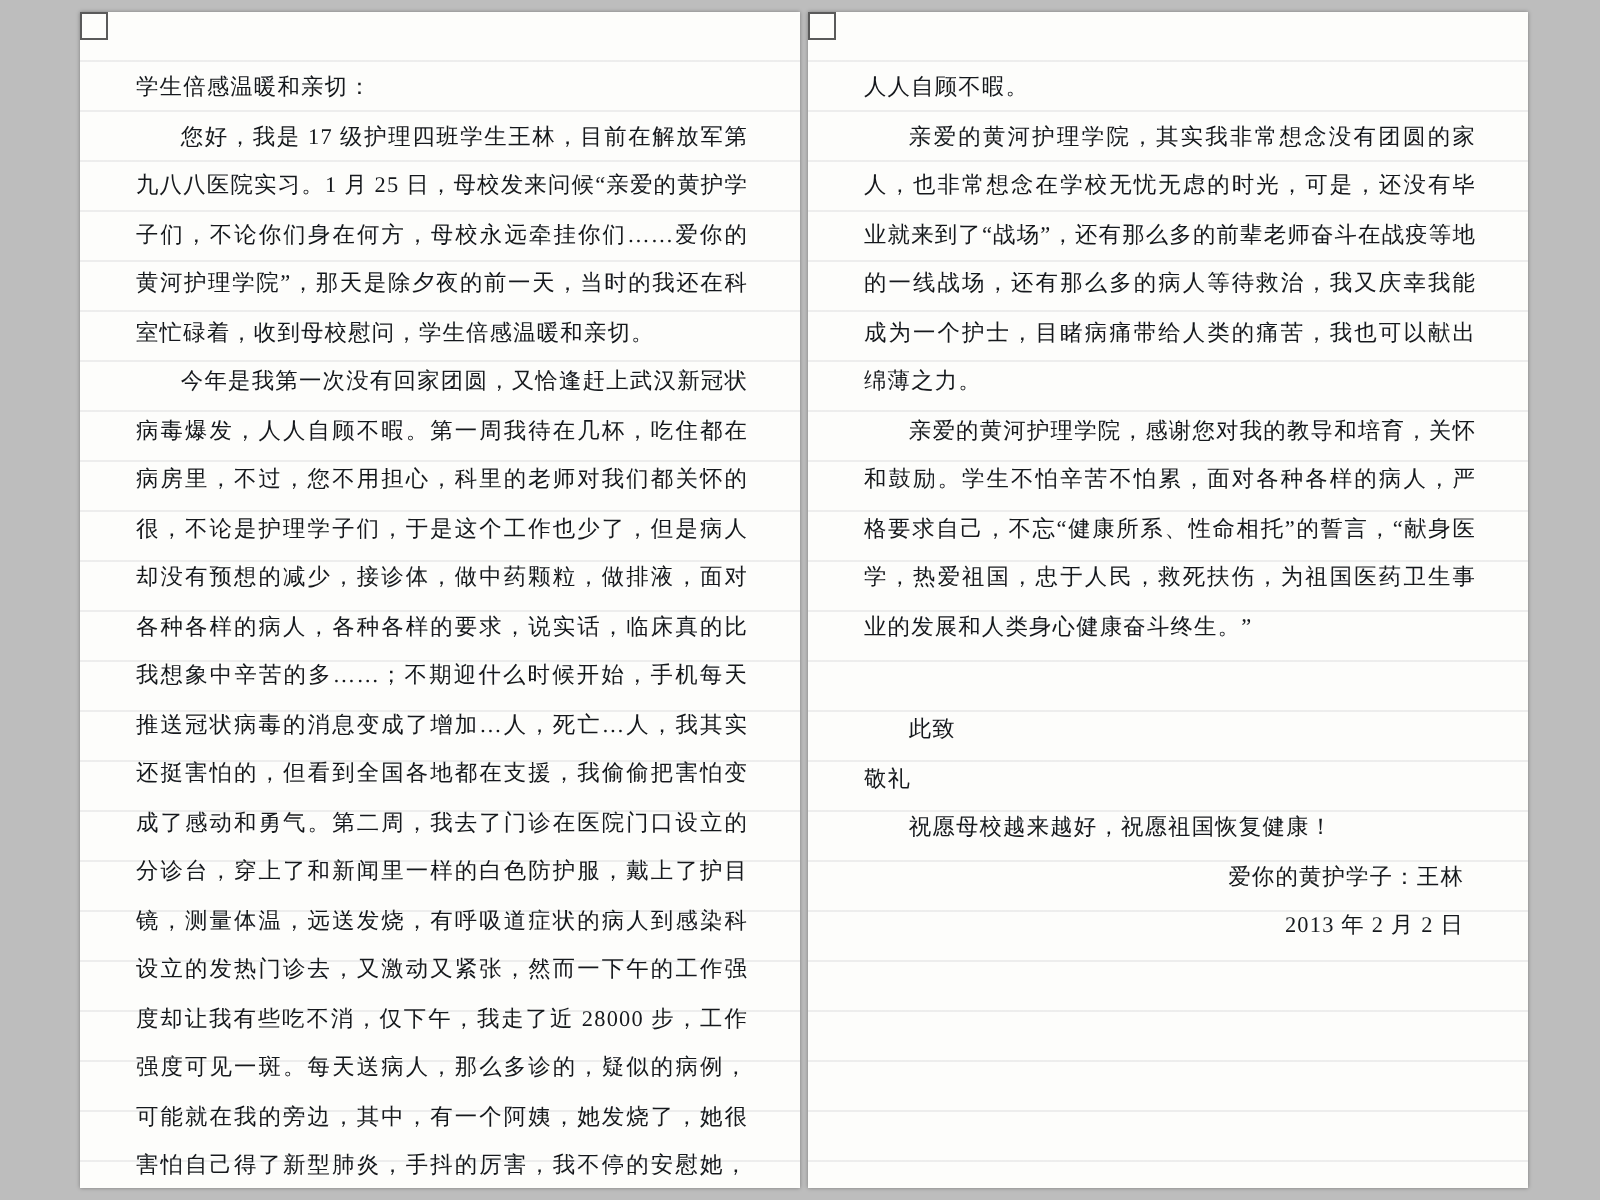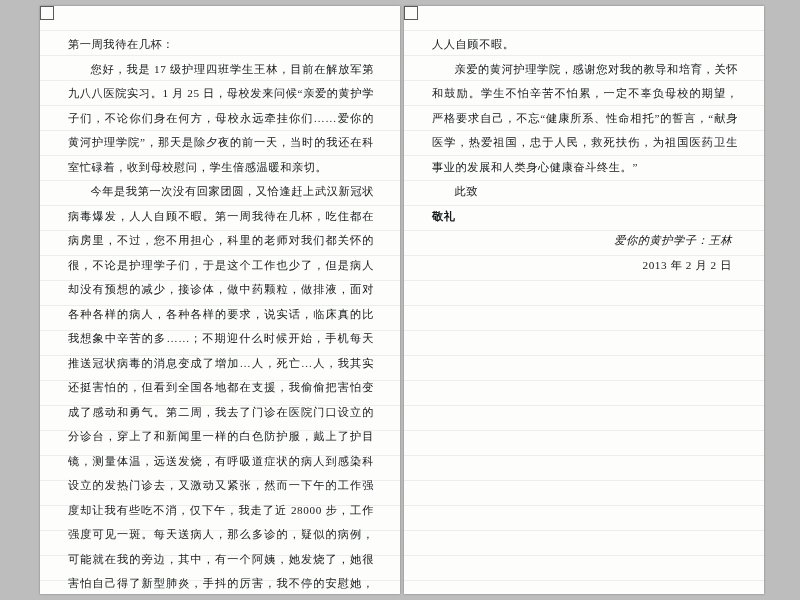--- a/index.html
+++ b/index.html
@@ -67,59 +67,60 @@
   p {
     margin: 0;
     text-indent: 2em;
   }
   p.noindent { text-indent: 0; }
   p.salutation { text-indent: 0; }
   p.sign {
     text-indent: 0;
     text-align: right;
     padding-right: 6px;
-    font-style: italic;
   }
   p.date {
     text-indent: 0;
     text-align: right;
     padding-right: 6px;
   }
-  p.closing-1 { text-indent: 2em; }
-  p.closing-2 { text-indent: 0; font-weight: bold; }
+  p.closing-1 { text-indent: 2em; margin-top: 27px; }
+  p.closing-2 { text-indent: 0; }
 </style>
 </head>
 <body>
 
 <div id="page-wrap">
 
   <div class="sheet left">
     <div class="rules"></div>
     <div class="corner tl"></div>
     <div class="corner tr"></div>
     <div class="corner bl"></div>
     <div class="corner br"></div>
 
     <div class="text-col">
-      <p class="salutation">第一周我待在几杯：</p>
+      <p class="salutation">学生倍感温暖和亲切：</p>
       <p>您好，我是 17 级护理四班学生王林，目前在解放军第九八八医院实习。1 月 25 日，母校发来问候“亲爱的黄护学子们，不论你们身在何方，母校永远牵挂你们……爱你的黄河护理学院”，那天是除夕夜的前一天，当时的我还在科室忙碌着，收到母校慰问，学生倍感温暖和亲切。</p>
       <p>今年是我第一次没有回家团圆，又恰逢赶上武汉新冠状病毒爆发，人人自顾不暇。第一周我待在几杯，吃住都在病房里，不过，您不用担心，科里的老师对我们都关怀的很，不论是护理学子们，于是这个工作也少了，但是病人却没有预想的减少，接诊体，做中药颗粒，做排液，面对各种各样的病人，各种各样的要求，说实话，临床真的比我想象中辛苦的多……；不期迎什么时候开始，手机每天推送冠状病毒的消息变成了增加…人，死亡…人，我其实还挺害怕的，但看到全国各地都在支援，我偷偷把害怕变成了感动和勇气。第二周，我去了门诊在医院门口设立的分诊台，穿上了和新闻里一样的白色防护服，戴上了护目镜，测量体温，远送发烧，有呼吸道症状的病人到感染科设立的发热门诊去，又激动又紧张，然而一下午的工作强度却让我有些吃不消，仅下午，我走了近 28000 步，工作强度可见一斑。每天送病人，那么多诊的，疑似的病例，可能就在我的旁边，其中，有一个阿姨，她发烧了，她很害怕自己得了新型肺炎，手抖的厉害，我不停的安慰她，她突然说“孩子，这么冷的天，你们辛苦啦，我们国国上下团结起来，拧成一股绳儿，赶紧打败这个恶魔！”鼻子一酸，护目镜里瞬</p>
     </div>
   </div>
 
   <div class="sheet right">
     <div class="rules"></div>
     <div class="corner tl"></div>
     <div class="corner tr"></div>
     <div class="corner bl"></div>
     <div class="corner br"></div>
 
     <div class="text-col right-col">
       <p class="noindent">人人自顾不暇。</p>
-      <p>亲爱的黄河护理学院，感谢您对我的教导和培育，关怀和鼓励。学生不怕辛苦不怕累，一定不辜负母校的期望，严格要求自己，不忘“健康所系、性命相托”的誓言，“献身医学，热爱祖国，忠于人民，救死扶伤，为祖国医药卫生事业的发展和人类身心健康奋斗终生。”</p>
+      <p>亲爱的黄河护理学院，其实我非常想念没有团圆的家人，也非常想念在学校无忧无虑的时光，可是，还没有毕业就来到了“战场”，还有那么多的前辈老师奋斗在战疫等地的一线战场，还有那么多的病人等待救治，我又庆幸我能成为一个护士，目睹病痛带给人类的痛苦，我也可以献出绵薄之力。</p>
+      <p>亲爱的黄河护理学院，感谢您对我的教导和培育，关怀和鼓励。学生不怕辛苦不怕累，面对各种各样的病人，严格要求自己，不忘“健康所系、性命相托”的誓言，“献身医学，热爱祖国，忠于人民，救死扶伤，为祖国医药卫生事业的发展和人类身心健康奋斗终生。”</p>
       <p class="closing-1">此致</p>
       <p class="closing-2">敬礼</p>
+      <p>祝愿母校越来越好，祝愿祖国恢复健康！</p>
       <p class="sign">爱你的黄护学子：王林</p>
       <p class="date">2013 年 2 月 2 日</p>
     </div>
   </div>
 
 </div>
 
 </body></html>

